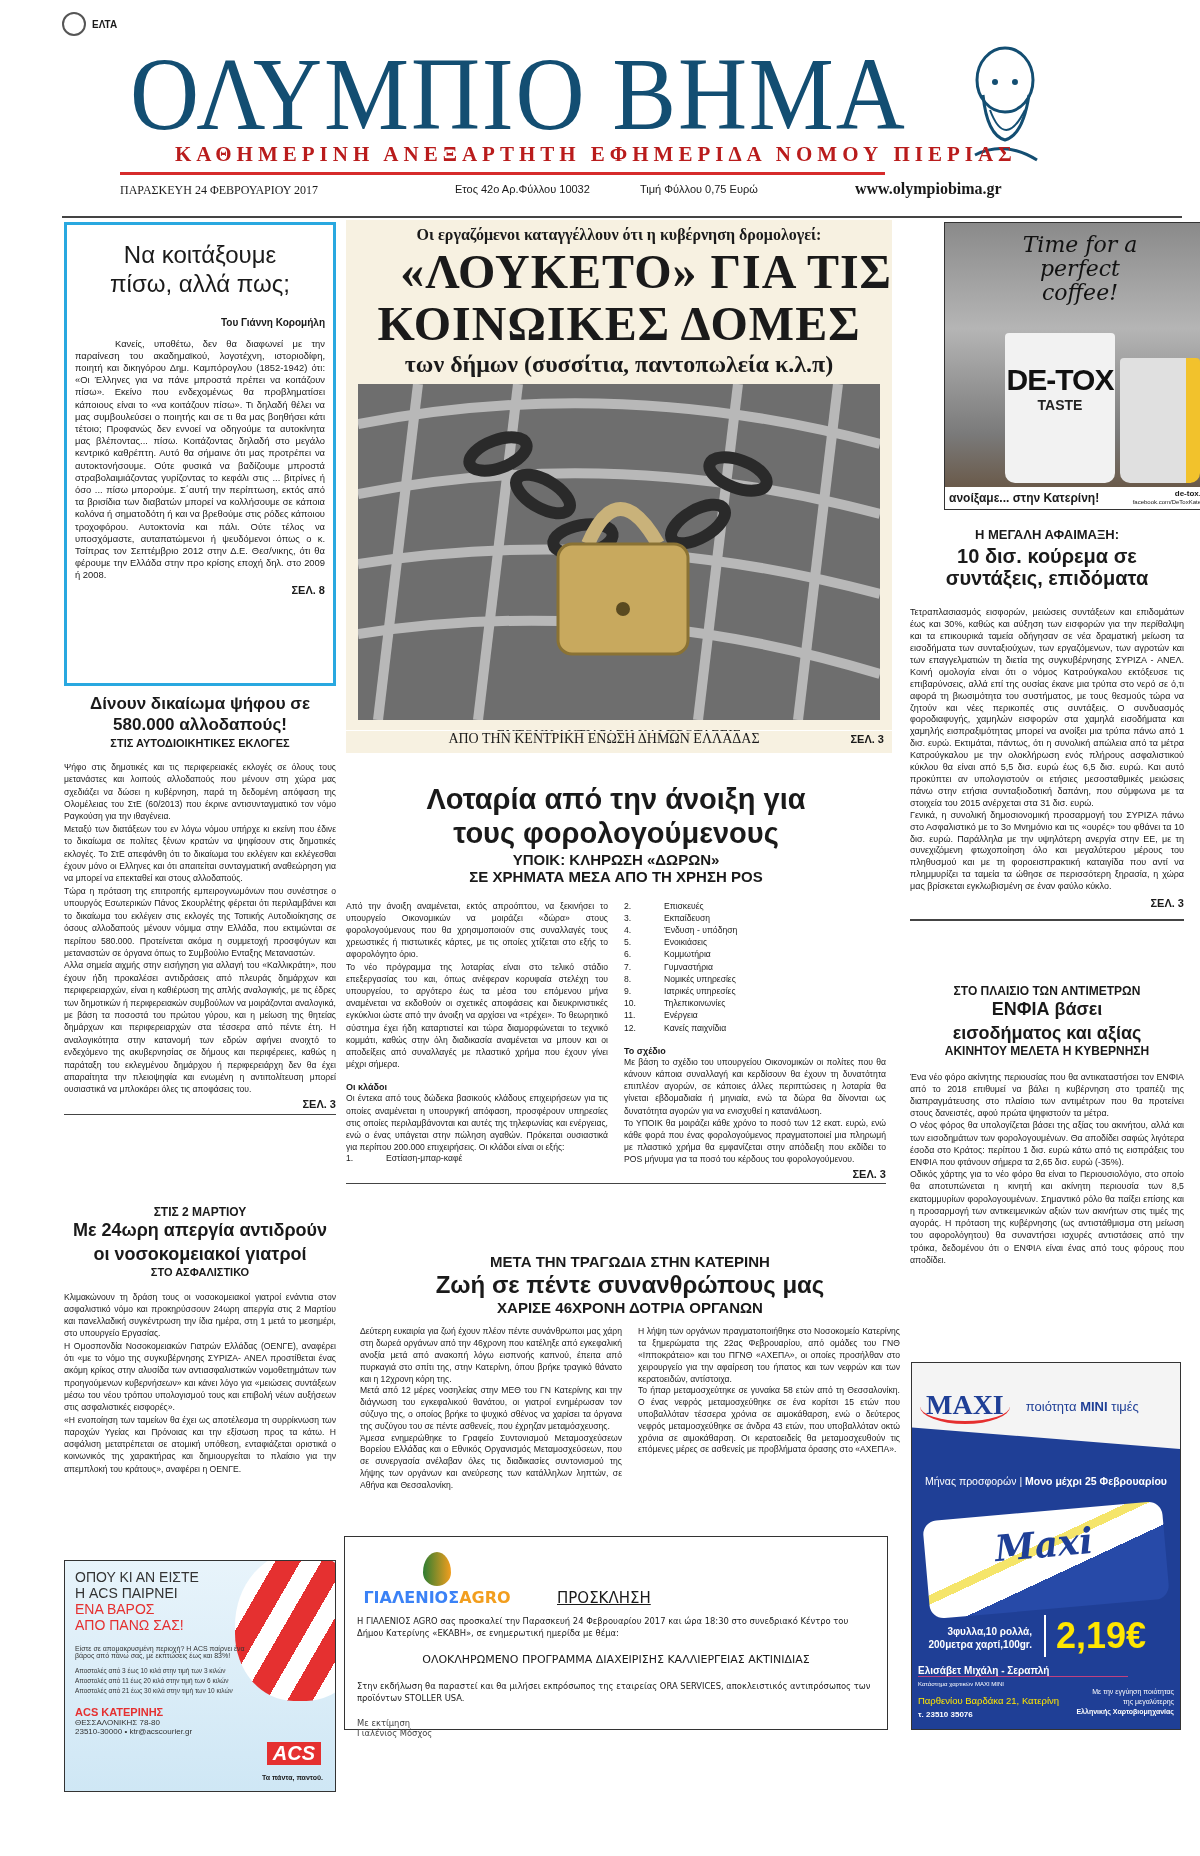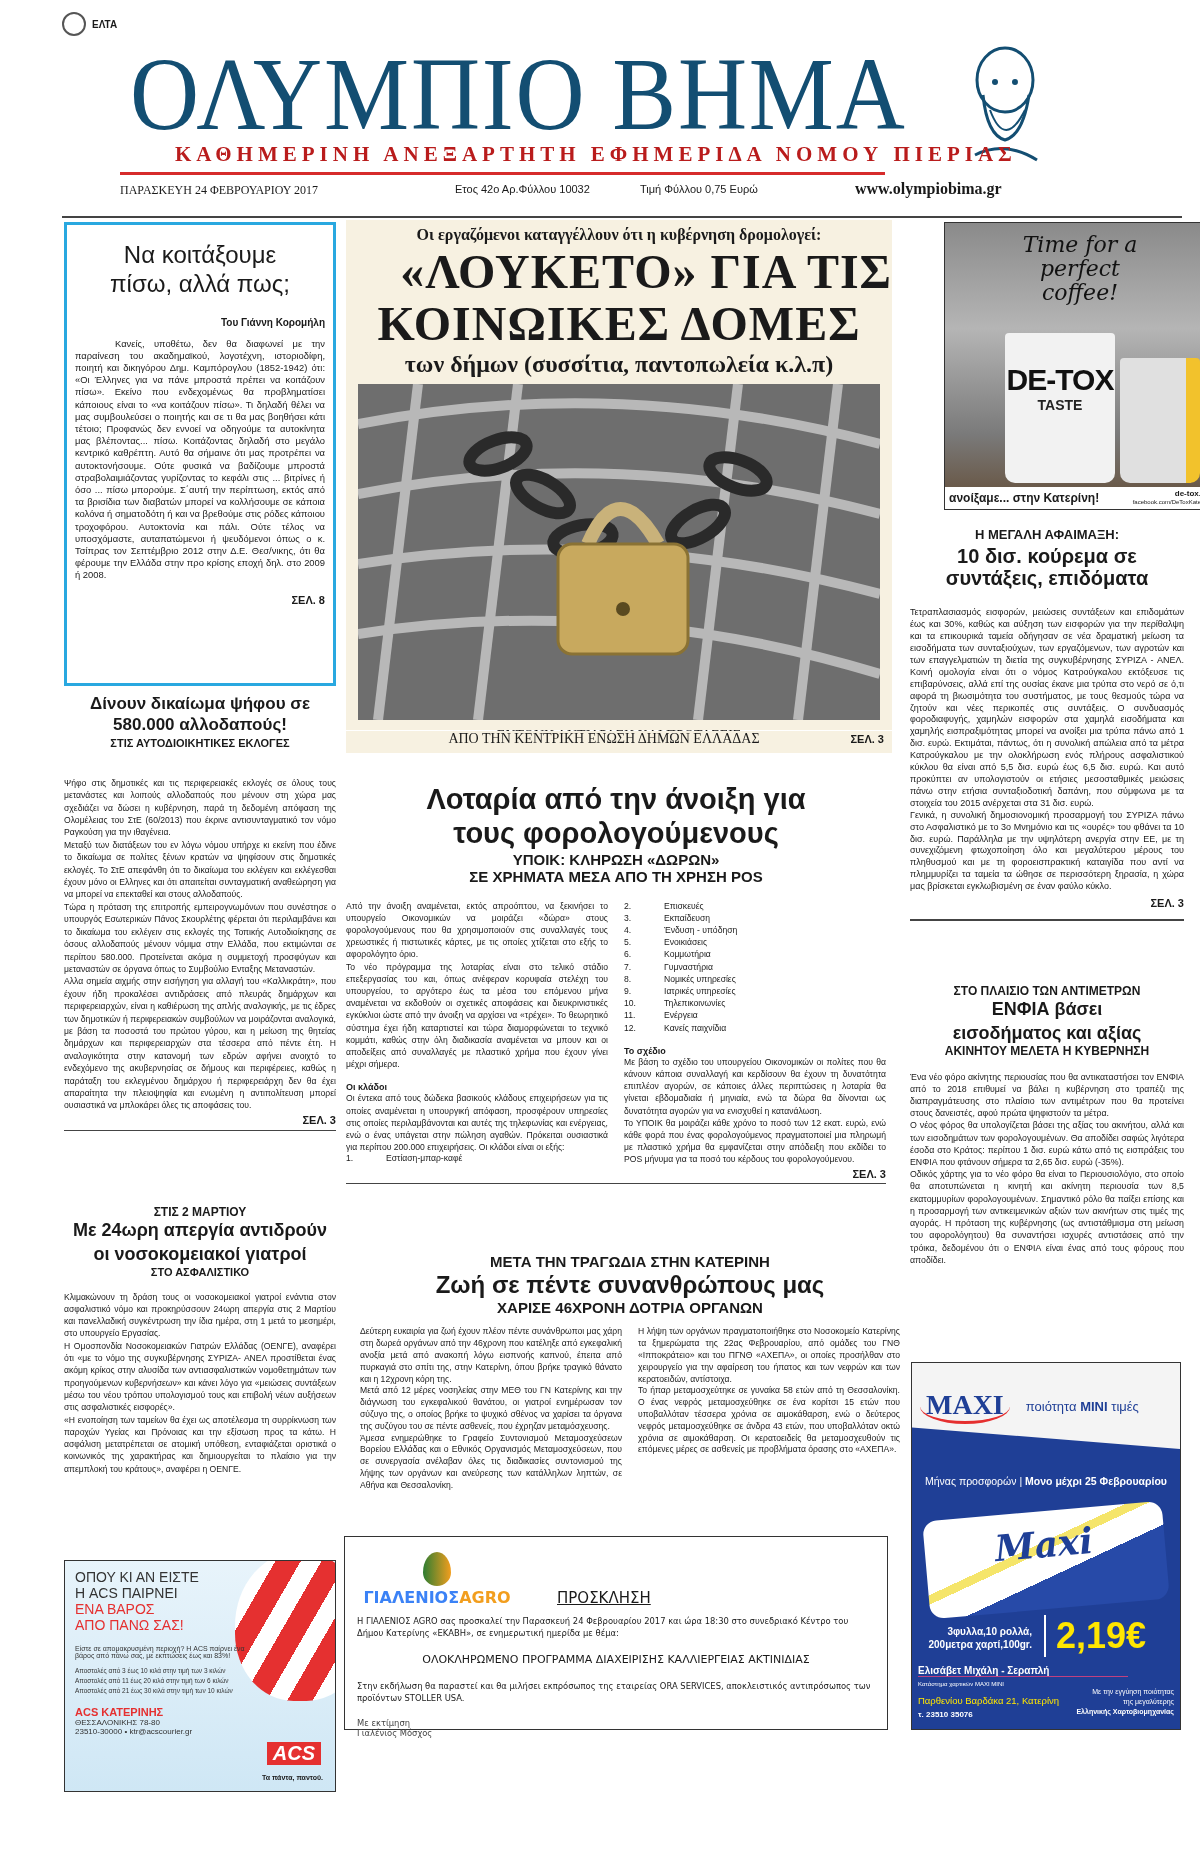--- a/index.html
+++ b/index.html
@@ -44,21 +44,21 @@
 <div class="abs issue">Ετος 42ο  Αρ.Φύλλου  10032</div>
 <div class="abs price">Τιμή Φύλλου 0,75 Ευρώ</div>
 <div class="abs website">www.olympiobima.gr</div>
 
 <div class="abs rule" style="left:62px;top:216px;width:1120px"></div>
 
 <div class="abs box-blue" style="left:64px;top:222px;width:272px;height:464px;padding:8px 8px">
   <div class="h-sans" style="font-size:24px;font-weight:normal;padding:8px 18px 0;line-height:1.2">Να κοιτάξουμε πίσω, αλλά πως;</div>
   <div style="text-align:right;font-weight:bold;font-size:10px;margin:18px 0 10px">Του Γιάννη Κορομήλη</div>
   <div class="body" style="text-indent:40px">Κανείς, υποθέτω, δεν θα διαφωνεί με την παραίνεση του ακαδημαϊκού, λογοτέχνη, ιστοριοδίφη, ποιητή και δικηγόρου Δημ. Καμπόρογλου (1852-1942) ότι: «Οι Έλληνες για να πάνε μπροστά πρέπει να κοιτάζουν πίσω». Εκείνο που ενδεχομένως θα προβληματίσει κάποιους είναι το «να κοιτάζουν πίσω». Τι δηλαδή θέλει να μας συμβουλεύσει ο ποιητής και σε τι θα μας βοηθήσει κάτι τέτοιο; Προφανώς δεν εννοεί να οδηγούμε τα αυτοκίνητα μας βλέποντας... πίσω. Κοιτάζοντας δηλαδή στο μεγάλο κεντρικό καθρέπτη. Αυτό θα σήμαινε ότι μας προτρέπει να αυτοκτονήσουμε. Ούτε φυσικά να βαδίζουμε μπροστά στραβολαιμιάζοντας γυρίζοντας το κεφάλι στις ... βιτρίνες ή όσο ... πίσω μπορούμε. Σ΄αυτή την περίπτωση, εκτός από τα βρισίδια των διαβατών μπορεί να κολλήσουμε σε κάποια κολόνα ή σηματοδότη ή και να βρεθούμε στις ρόδες κάποιου τροχοφόρου. Αυτοκτονία και πάλι. Ούτε τέλος να υποσχόμαστε, αυταπατώμενοι ή ψευδόμενοι όπως ο κ. Τσίπρας τον Σεπτέμβριο 2012 στην Δ.Ε. Θεσ/νικης, ότι θα φέρουμε την Ελλάδα στην προ κρίσης εποχή δηλ. στο 2009 ή 2008.</div>
-  <div class="sel" style="margin-top:12px">ΣΕΛ. 8</div>
+  <div class="sel" style="margin-top:2px">ΣΕΛ. 8</div>
 </div>
 
 <div class="abs" style="left:346px;top:220px;width:546px;height:510px;background:#f7f1e1">
   <div class="serif" style="text-align:center;font-weight:bold;font-size:16px;margin-top:6px">Οι εργαζόμενοι καταγγέλλουν ότι η κυβέρνηση δρομολογεί:</div>
   <div class="serif" style="text-align:right;font-weight:bold;font-size:48px;line-height:52px;margin-top:2px;letter-spacing:1px">«ΛΟΥΚΕΤΟ» ΓΙΑ ΤΙΣ</div>
   <div class="serif" style="text-align:center;font-weight:bold;font-size:48px;line-height:52px;letter-spacing:1px">ΚΟΙΝΩΙΚΕΣ ΔΟΜΕΣ</div>
   <div class="serif" style="text-align:center;font-weight:bold;font-size:24px;line-height:28px">των δήμων (συσσίτια, παντοπωλεία κ.λ.π)</div>
   <div class="photo" style="position:absolute;left:12px;top:164px;width:522px;height:336px">
     <svg width="522" height="336" viewBox="0 0 522 336">
       <rect width="522" height="336" fill="#6e6e6e"></rect>
@@ -113,21 +113,21 @@
   <div class="h-sans" style="font-size:20px;padding:0 20px;margin-top:2px">10 δισ. κούρεμα σε συντάξεις, επιδόματα</div>
   <div class="body" style="margin-top:18px;font-size:9px;line-height:11.9px">Τετραπλασιασμός εισφορών, μειώσεις συντάξεων και επιδομάτων έως και 30%, καθώς και αύξηση των εισφορών για την περίθαλψη και τα επικουρικά ταμεία οδήγησαν σε νέα δραματική μείωση τα εισοδήματα των συνταξιούχων, των εργαζόμενων, των αγροτών και των επαγγελματιών τη διετία της συγκυβέρνησης ΣΥΡΙΖΑ - ΑΝΕΛ. Κοινή ομολογία είναι ότι ο νόμος Κατρούγκαλου εκτόξευσε τις επιβαρύνσεις, αλλά επί της ουσίας έκανε μια τρύπα στο νερό σε ό,τι αφορά τη βιωσιμότητα του συστήματος, με τους θεσμούς τώρα να ζητούν και νέες περικοπές στις συντάξεις. Ο συνδυασμός φοροδιαφυγής, χαμηλών εισφορών στα χαμηλά εισοδήματα και χαμηλής εισπραξιμότητας μπορεί να ανοίξει μια τρύπα πάνω από 1 δισ. ευρώ. Εκτιμάται, πάντως, ότι η συνολική απώλεια από τα μέτρα Κατρούγκαλου με την ολοκλήρωση ενός πλήρους ασφαλιστικού κύκλου θα είναι από 5,5 δισ. ευρώ έως 6,5 δισ. ευρώ. Και αυτό προκύπτει αν υπολογιστούν οι ετήσιες μεσοσταθμικές μειώσεις πάνω στην ετήσια συνταξιοδοτική δαπάνη, που σύμφωνα με τα στοιχεία του 2015 ανέρχεται στα 31 δισ. ευρώ.</div>
   <div class="body" style="font-size:9px;line-height:11.9px">Γενικά, η συνολική δημοσιονομική προσαρμογή του ΣΥΡΙΖΑ πάνω στο Ασφαλιστικό με το 3ο Μνημόνιο και τις «ουρές» του φθάνει τα 10 δισ. ευρώ. Παράλληλα με την υψηλότερη ανεργία στην ΕΕ, με τη συνεχιζόμενη φτωχοποίηση όλο και μεγαλύτερου μέρους του πληθυσμού και με τη φοροεισπρακτική καταιγίδα που αντί να πλημμυρίζει τα ταμεία τα ώθησε σε περισσότερη ξηρασία, η χώρα μας βρίσκεται εγκλωβισμένη σε έναν φαύλο κύκλο.</div>
   <div class="sel" style="margin-top:4px">ΣΕΛ. 3</div>
   <div class="rule" style="margin-top:10px;height:1.5px"></div>
 </div>
 
 <div class="abs" style="left:64px;top:693px;width:272px">
   <div class="h-sans" style="font-size:17px;line-height:1.25;padding:0 14px">Δίνουν δικαίωμα ψήφου σε 580.000 αλλοδαπούς!</div>
   <div class="h-sans" style="font-size:11px;margin-top:1px">ΣΤΙΣ ΑΥΤΟΔΙΟΙΚΗΤΙΚΕΣ ΕΚΛΟΓΕΣ</div>
-  <div class="body" style="margin-top:28px;font-size:8.6px;line-height:12.4px">Ψήφο στις δημοτικές και τις περιφερειακές εκλογές σε όλους τους μετανάστες και λοιπούς αλλοδαπούς που μένουν στη χώρα μας σχεδιάζει να δώσει η κυβέρνηση, παρά τη δεδομένη απόφαση της Ολομέλειας του ΣτΕ (60/2013) που έκρινε αντισυνταγματικό τον νόμο Ραγκούση για την ιθαγένεια.</div>
+  <div class="body" style="margin-top:12px;font-size:8.6px;line-height:12.4px">Ψήφο στις δημοτικές και τις περιφερειακές εκλογές σε όλους τους μετανάστες και λοιπούς αλλοδαπούς που μένουν στη χώρα μας σχεδιάζει να δώσει η κυβέρνηση, παρά τη δεδομένη απόφαση της Ολομέλειας του ΣτΕ (60/2013) που έκρινε αντισυνταγματικό τον νόμο Ραγκούση για την ιθαγένεια.</div>
   <div class="body" style="font-size:8.6px;line-height:12.4px">Μεταξύ των διατάξεων του εν λόγω νόμου υπήρχε κι εκείνη που έδινε το δικαίωμα σε πολίτες ξένων κρατών να ψηφίσουν στις δημοτικές εκλογές. Το ΣτΕ απεφάνθη ότι το δικαίωμα του εκλέγειν και εκλέγεσθαι έχουν μόνο οι Ελληνες και ότι απαιτείται συνταγματική αναθεώρηση για να μπορεί να επεκταθεί και στους αλλοδαπούς.</div>
   <div class="body" style="font-size:8.6px;line-height:12.4px">Τώρα η πρόταση της επιτροπής εμπειρογνωμόνων που συνέστησε ο υπουργός Εσωτερικών Πάνος Σκουρλέτης φέρεται ότι περιλαμβάνει και το δικαίωμα του εκλέγειν στις εκλογές της Τοπικής Αυτοδιοίκησης σε όσους αλλοδαπούς μένουν νόμιμα στην Ελλάδα, που εκτιμώνται σε περίπου 580.000. Προτείνεται ακόμα η συμμετοχή προσφύγων και μεταναστών σε όργανα όπως το Συμβούλιο Ενταξης Μεταναστών.</div>
   <div class="body" style="font-size:8.6px;line-height:12.4px">Αλλα σημεία αιχμής στην εισήγηση για αλλαγή του «Καλλικράτη», που έχουν ήδη προκαλέσει αντιδράσεις από πλευράς δημάρχων και περιφερειαρχών, είναι η καθιέρωση της απλής αναλογικής, με τις έδρες των δημοτικών ή περιφερειακών συμβούλων να μοιράζονται αναλογικά, με βάση τα ποσοστά του πρώτου γύρου, και η μείωση της θητείας δημάρχων και περιφερειαρχών στα τέσσερα από πέντε έτη. Η αναλογικότητα στην κατανομή των εδρών αφήνει ανοιχτό το ενδεχόμενο της ακυβερνησίας σε δήμους και περιφέρειες, καθώς η παράταξη του εκλεγμένου δημάρχου ή περιφερειάρχη δεν θα έχει απαραίτητα την πλειοψηφία και ενωμένη η αντιπολίτευση μπορεί ουσιαστικά να μπλοκάρει όλες τις αποφάσεις του.</div>
   <div class="sel" style="margin-top:2px">ΣΕΛ. 3</div>
   <div class="rule" style="margin-top:4px;height:1.5px"></div>
 </div>
 
 <div class="abs" style="left:346px;top:782px;width:540px">
   <div class="h-sans" style="font-size:29px;line-height:34px;padding:0 60px">Λοταρία από την άνοιξη για τους φορολογούμενους</div>
   <div class="h-sans" style="font-size:15px;margin-top:2px">ΥΠΟΙΚ: ΚΛΗΡΩΣΗ «ΔΩΡΩΝ»</div>

